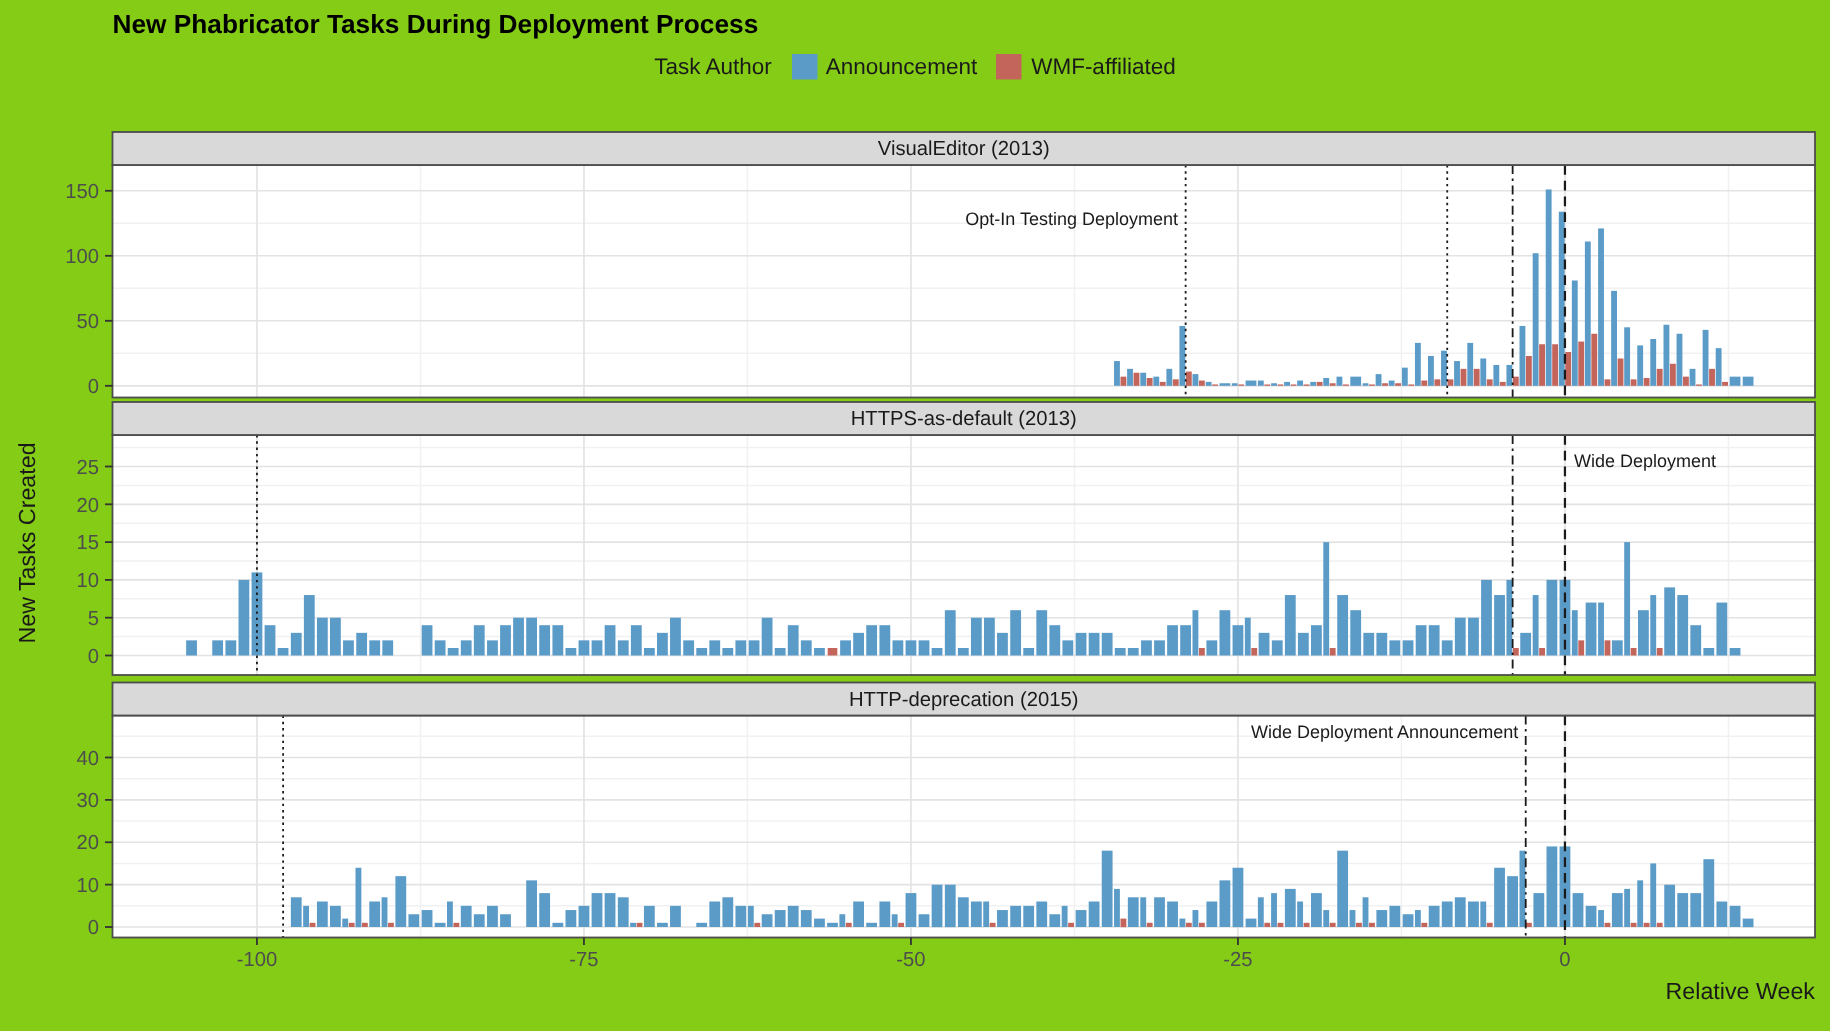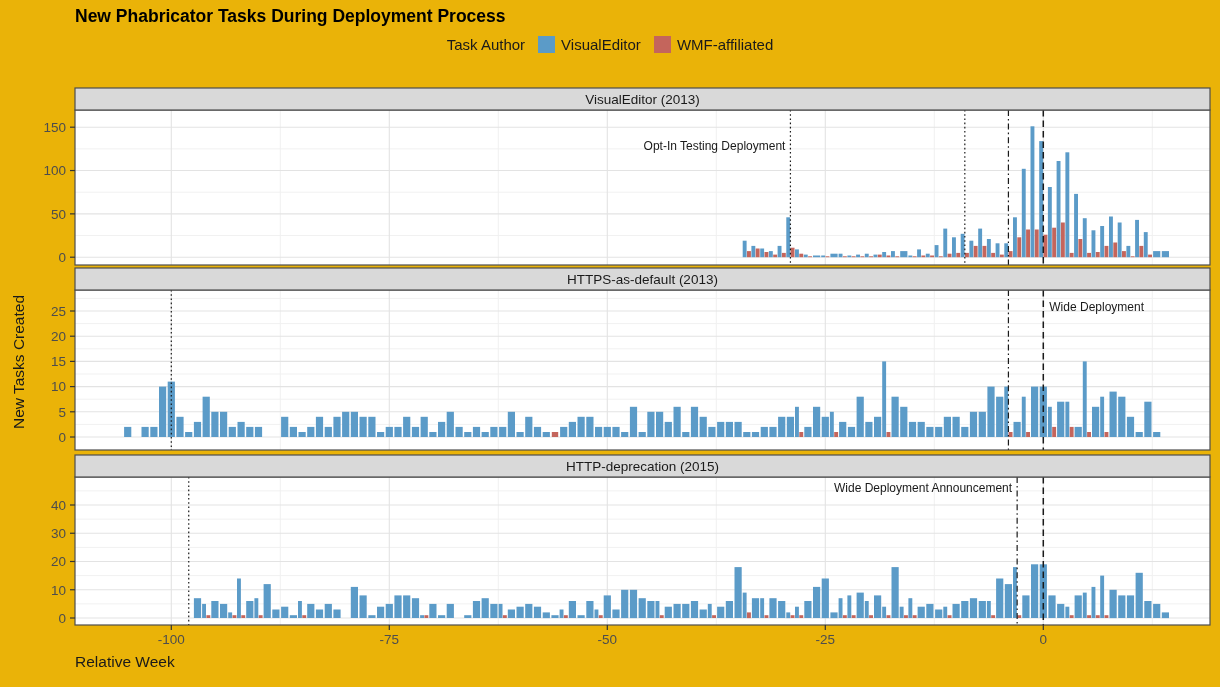--- a/index.html
+++ b/index.html
@@ -1,40 +1,40 @@
 <!DOCTYPE html>
 <html><head>
 <meta charset="utf-8">
 <style>
   html,body{margin:0;padding:0;background:#fff;}
-  .fig{position:relative;width:1220px;height:687px;background:#eab308;overflow:hidden;
+  .fig{position:relative;width:1220px;height:687px;background:#84cc16;overflow:hidden;
        font-family:"Liberation Sans",sans-serif;color:#000;}
   .title{position:absolute;left:75px;top:6px;font-size:17.5px;font-weight:bold;color:#000;}
   .legend{position:absolute;left:0;top:36px;width:1220px;display:flex;justify-content:center;
           align-items:flex-end;gap:13px;font-size:15px;color:#1a1a1a;}
   .legend .swatch{display:inline-block;width:17px;height:17px;margin-right:6px;vertical-align:middle;}
   .legend .item{display:flex;align-items:center;}
   .ylab{position:absolute;left:-66px;top:353px;width:170px;height:18px;text-align:center;
         font-size:15.5px;color:#1a1a1a;transform:rotate(-90deg);}
-  .xlab{position:absolute;left:75px;top:653px;width:1135px;text-align:left;
+  .xlab{position:absolute;left:75px;top:653px;width:1135px;text-align:right;
         font-size:15.5px;color:#1a1a1a;}
   svg{position:absolute;left:0;top:0;}
   svg text{font-family:"Liberation Sans",sans-serif;}
 </style>
 </head>
 <body>
 
 <div class="fig">
   <div class="title">New Phabricator Tasks During Deployment Process</div>
 
   <div class="legend">
     <span>Task Author</span>
     <span class="item">
       <span class="swatch" style="background: rgb(91, 155, 200);"></span>
-      <span>VisualEditor</span>
+      <span>Announcement</span>
     </span>
     <span class="item">
       <span class="swatch" style="background: rgb(196, 101, 92);"></span>
       <span>WMF-affiliated</span>
     </span>
   </div>
 
   <div class="ylab">New Tasks Created</div>
 
   <svg id="chart-svg" width="1220" height="687">

